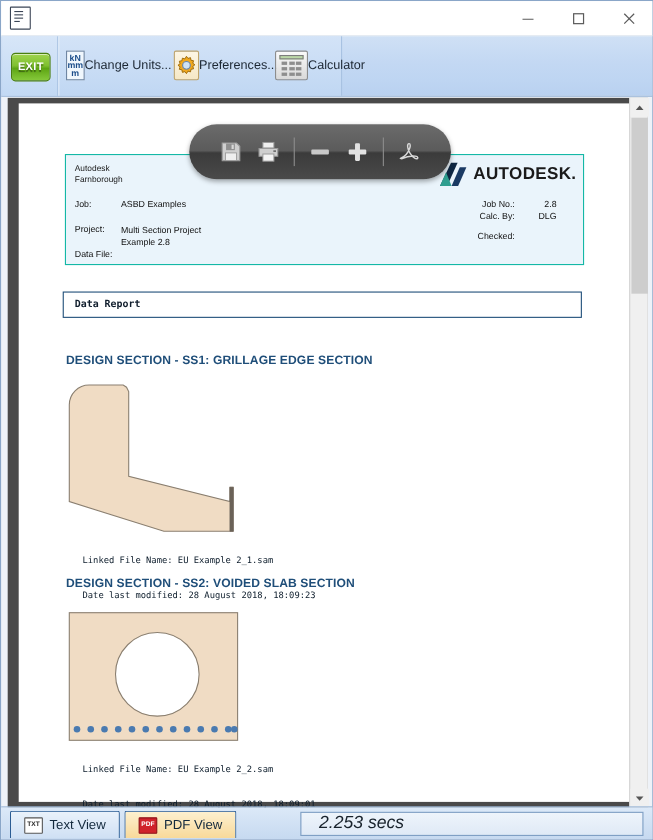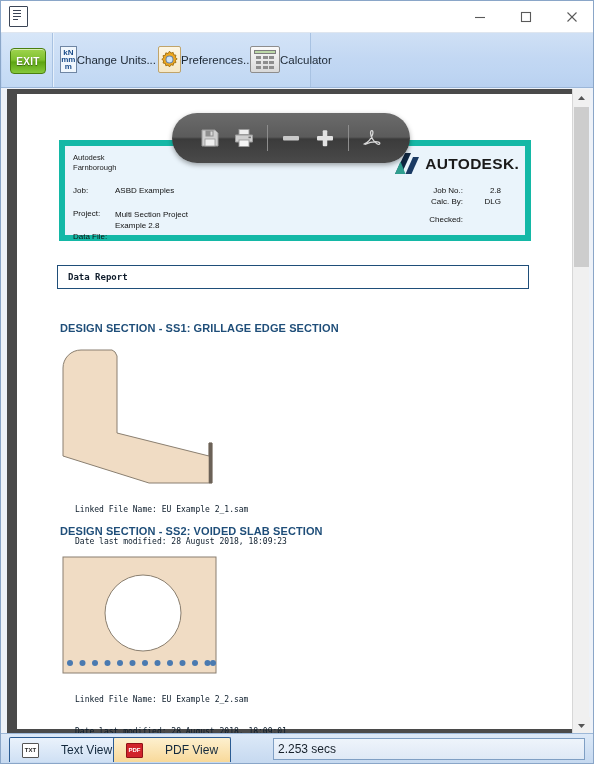--- a/index.html
+++ b/index.html
@@ -158,21 +158,21 @@
     display: flex; align-items: center; justify-content: center;
     gap: 0px;
   }
   .pt-btn { width: 34px; height: 32px; display:flex; align-items:center; justify-content:center; }
   .pt-sep { width: 1px; height: 26px; background: #8d8d8d; margin: 0 6px; }
 
   
   .hdrbox {
     position: absolute; left: 58px; top: 139px;
     width: 472px; height: 101px;
-    background: #eaf4fb; border: 6px solid #14b8a6;
+    background: #eaf4fb; border: 1px solid #14b8a6;
     box-sizing: border-box;
   }
   .hdr-org { position: absolute; left: 8px; top: 7px; font-size: 7.6px; color: #1a1a1a; line-height: 9.5px; }
   .hdr-row { position: absolute; font-size: 8px; color: #111; }
   .hdr-lbl-job { left: 8px; top: 40px; }
   .hdr-val-job { left: 50px; top: 40px; }
   .hdr-lbl-prj { left: 8px; top: 63px; }
   .hdr-val-prj { left: 50px; top: 63px; line-height: 11px; }
   .hdr-lbl-df  { left: 8px; top: 86px; }
   .hdr-right-jobno { right: 62px; top: 40px; }
@@ -222,21 +222,21 @@
 
   
   .bottombar {
     position: absolute; left: 0; bottom: 0; width: 594px; height: 30px;
     background: linear-gradient(to bottom,#dce9f8,#c6d9f0);
     border-top: 1px solid #9db8d8;
     box-sizing: border-box;
   }
   .tab {
     position: absolute; top: 3px; height: 25px;
-    display: flex; align-items: center; gap: 22px;
+    display: flex; align-items: center; gap: 6px;
     padding: 0 12px;
     border: 1px solid #2b5c93; border-bottom: none;
     border-radius: 2px 2px 0 0;
     font-size: 12px; color: #13293d;
     box-sizing: border-box;
   }
   .tab-text { left: 8px; background: linear-gradient(to bottom,#eaf2fb,#cfe0f4); }
   .tab-pdf  { left: 112px; background: linear-gradient(to bottom,#fdf0cf,#f8d99a); }
   .tag-ico {
     width: 15px; height: 13px; border:1px solid #555; border-radius:1px;
@@ -246,21 +246,21 @@
   }
   .tag-txt { color:#2b2b2b; }
   .tag-pdf { color:#ffffff; background:#d0232b; border-color:#8f1218; }
   .statusfield {
     position: absolute; left: 272px; top: 4px;
     width: 312px; height: 22px;
     background: linear-gradient(to bottom,#eef4fb,#dfe9f6);
     border: 1px solid #7f9fc4; box-sizing: border-box;
     display:flex; align-items:center;
   }
-  .statusfield span { margin-left: 4px; font-size: 12px; color: #17212b; }
+  .statusfield span { margin-left: 16px; font-size: 16px; color: #17212b; font-style: italic; }
 </style>
 </head>
 <body>
 
 <div id="app">
 
   <div class="titlebar">
     <div class="title-icon">
       <i></i>
         <i></i>

